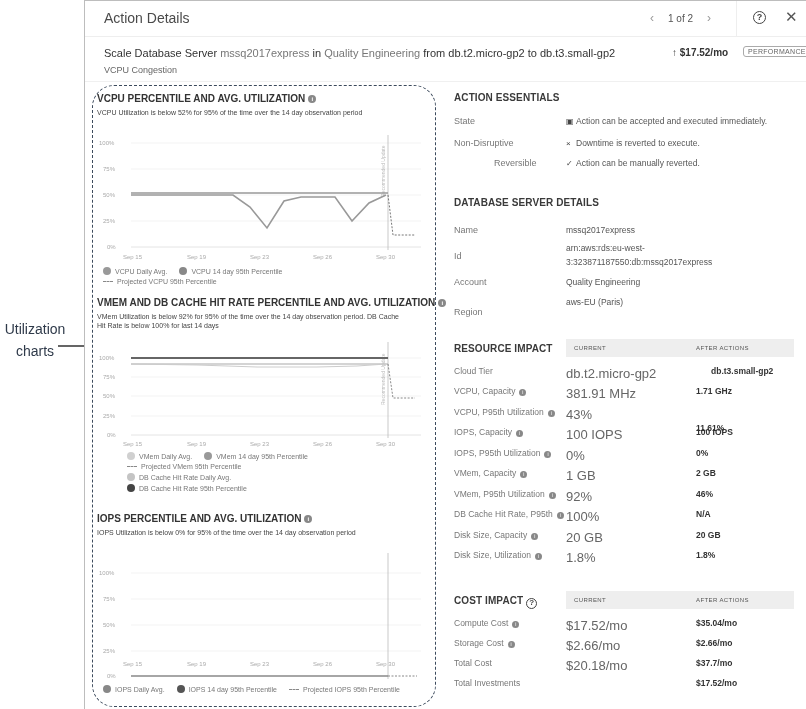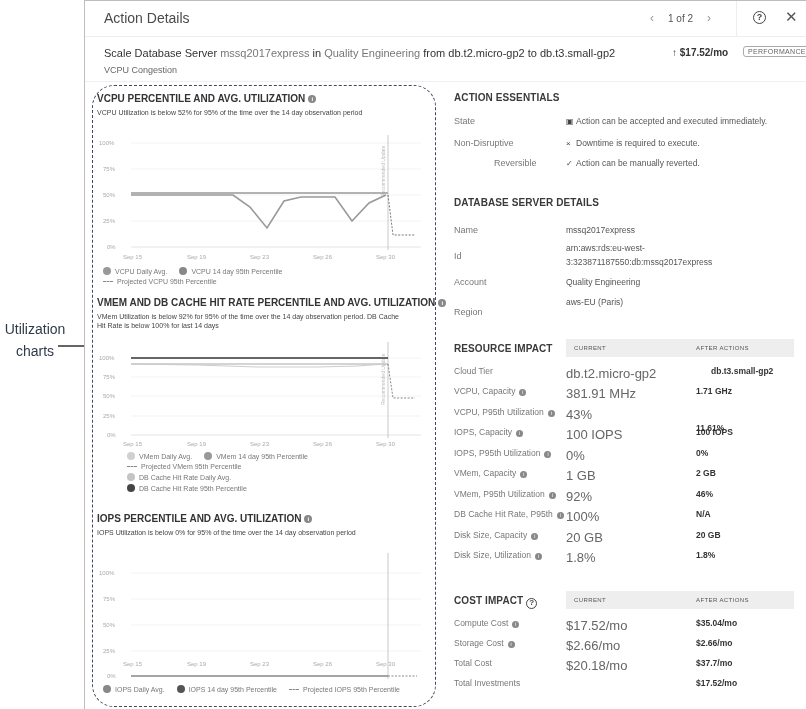--- a/index.html
+++ b/index.html
@@ -236,21 +236,21 @@
           <span>Projected IOPS 95th Percentile</span>
         </span>
     </div>
   </div>
 
   <div class="right" style="top:91px; height:80px;">
     <div class="sec-title">ACTION ESSENTIALS</div>
     <div class="kv" style="top:24px;">State</div>
     <div class="kv-val" style="top:24px;"><span class="ess-icon">▣</span><span>Action can be accepted and executed immediately.</span></div>
     <div class="kv" style="top:46px;">Non-Disruptive</div>
-    <div class="kv-val" style="top:46px;"><span class="ess-icon">×</span><span>Downtime is required to execute.</span></div>
+    <div class="kv-val" style="top:46px;"><span class="ess-icon">×</span><span>Downtime is reverted to execute.</span></div>
     <div class="kv" style="top:66px;padding-left:40px;">Reversible</div>
     <div class="kv-val" style="top:66px;"><span class="ess-icon">✓</span><span>Action can be manually reverted.</span></div>
   </div>
 
   <div class="right" style="top:196px; height:110px;">
     <div class="sec-title">DATABASE SERVER DETAILS</div>
     <div class="kv" style="top:28px;">Name</div>
     <div class="kv-val" style="top:28px;">mssq2017express</div>
     <div class="kv" style="top:54px;">Id</div>
     <div class="kv-val" style="top:46px;">arn:aws:rds:eu-west-</div>

